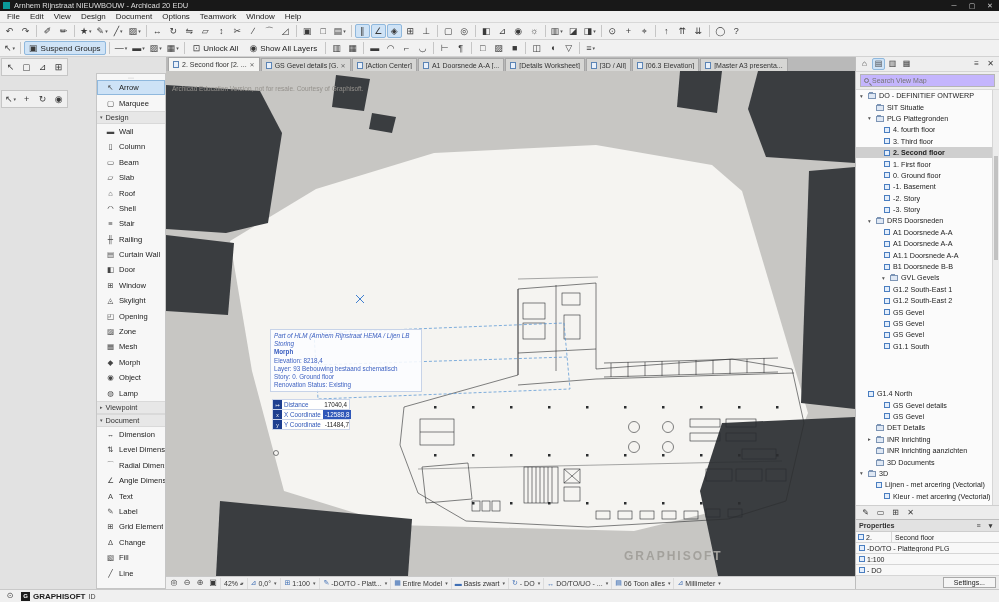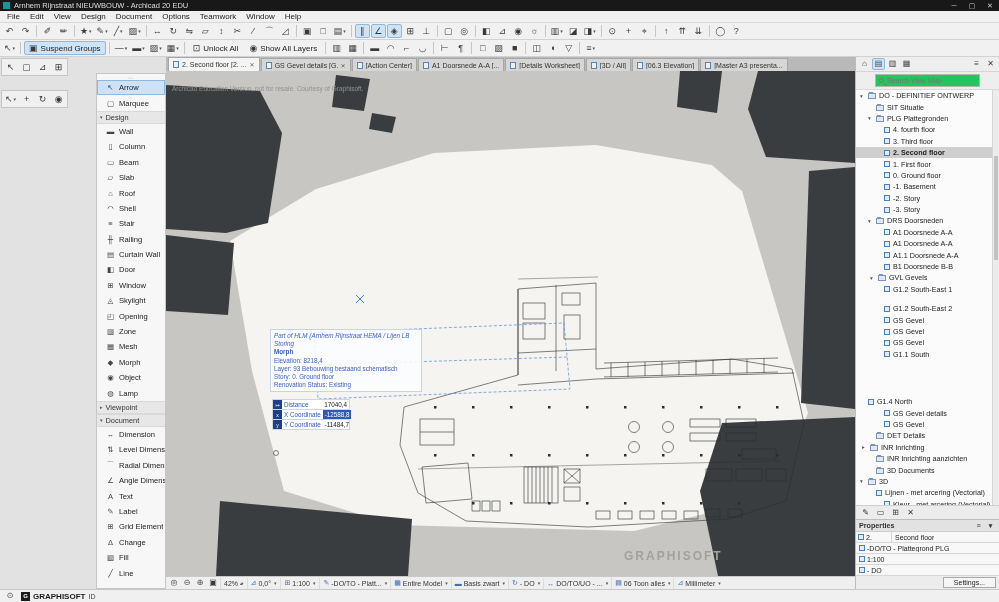--- a/index.html
+++ b/index.html
@@ -66,21 +66,21 @@
 .cb-mini{font-size:7px;color:#3f6fb5;}
 .cb-label{white-space:nowrap;}
 .spin{font-size:4.5px;color:#555;letter-spacing:-1px;}
 .cb-rest{display:flex;align-items:center;min-width:0;overflow:hidden;}
 
 .right-panel{width:144px;flex:none;background:#eee;border-left:1px solid #bdbdbd;display:flex;flex-direction:column;min-height:0;}
 .nav-toolbar{height:15px;display:flex;align-items:center;gap:1px;padding:0 2px;border-bottom:1px solid #d5d5d5;flex:none;}
 .ntb{display:flex;gap:1px;align-items:center;}
 .ntb .tb-icon{min-width:13px;height:12px;font-size:8px;}
 .flex-sp{flex:1;}
-.nav-search{height:13px;margin:2px 19px;background:#22c55e;border:1px solid #b5b5b5;display:flex;align-items:center;padding:0 3px;gap:3px;flex:none;}
+.nav-search{height:13px;margin:2px 4px;background:#c4b5fd;border:1px solid #b5b5b5;display:flex;align-items:center;padding:0 3px;gap:3px;flex:none;}
 .mag-icon{width:5px;height:5px;border:1px solid #777;border-radius:50%;position:relative;flex:none;}
 .mag-icon:after{content:"";position:absolute;width:3px;height:1px;background:#777;left:4px;top:5px;transform:rotate(45deg);}
 .nav-search input{border:none;outline:none;flex:1;font-size:7px;font-family:inherit;background:transparent;color:#333;min-width:0;}
 .tree-wrap{flex:1;position:relative;background:#fbfbfb;border-top:1px solid #d9d9d9;min-height:0;overflow:hidden;}
 .tree{position:absolute;inset:0 7px 0 0;overflow:hidden;}
 .tree-row{height:11.4px;display:flex;align-items:center;gap:3px;font-size:7.2px;color:#222;}
 .tree-row.selected{background:#cfcfcf;font-weight:bold;}
 .tree-expander{width:7px;font-size:5.5px;color:#555;text-align:center;flex:none;}
 .icon-folder{width:8px;height:6px;background:#dfe8f4;border:1px solid #7d95b5;position:relative;flex:none;margin-top:1px;}
 .icon-folder:before{content:"";position:absolute;top:-2px;left:0;width:4px;height:1px;background:#7d95b5;}
@@ -906,31 +906,31 @@
             <div class="tree-row" style="padding-left: 18px;">
               <span class="tree-expander"></span>
               <span class="icon-view"></span>
               <span class="tree-label">A1.1 Doorsnede A-A</span>
             </div>
             <div class="tree-row" style="padding-left: 18px;">
               <span class="tree-expander"></span>
               <span class="icon-view"></span>
               <span class="tree-label">B1 Doorsnede B-B</span>
             </div>
-            <div class="tree-row" style="padding-left: 12px;">
+            <div class="tree-row" style="padding-left: 24px;">
               <span class="tree-expander">▾</span>
               <span class="icon-folder"></span>
               <span class="tree-label">GVL Gevels</span>
             </div>
             <div class="tree-row" style="padding-left: 18px;">
               <span class="tree-expander"></span>
               <span class="icon-view"></span>
               <span class="tree-label">G1.2 South-East 1</span>
             </div>
-            <div class="tree-row" style="padding-left: 18px; margin-top: 8px;">
+            <div class="tree-row" style="padding-left: 18px;">
               <span class="tree-expander"></span>
               <span class="icon-view"></span>
               <span class="tree-label">G1.2 South-East 2</span>
             </div>
             <div class="tree-row" style="padding-left: 18px;">
               <span class="tree-expander"></span>
               <span class="icon-view"></span>
               <span class="tree-label">GS Gevel</span>
             </div>
             <div class="tree-row" style="padding-left: 18px;">
@@ -961,21 +961,21 @@
             <div class="tree-row" style="padding-left: 18px;">
               <span class="tree-expander"></span>
               <span class="icon-view"></span>
               <span class="tree-label">GS Gevel</span>
             </div>
             <div class="tree-row" style="padding-left: 10px;">
               <span class="tree-expander"></span>
               <span class="icon-folder"></span>
               <span class="tree-label">DET Details</span>
             </div>
-            <div class="tree-row" style="padding-left: 4px;">
+            <div class="tree-row" style="padding-left: 10px;">
               <span class="tree-expander">▸</span>
               <span class="icon-folder"></span>
               <span class="tree-label">INR Inrichting</span>
             </div>
             <div class="tree-row" style="padding-left: 10px;">
               <span class="tree-expander"></span>
               <span class="icon-folder"></span>
               <span class="tree-label">INR Inrichting aanzichten</span>
             </div>
             <div class="tree-row" style="padding-left: 10px;">

